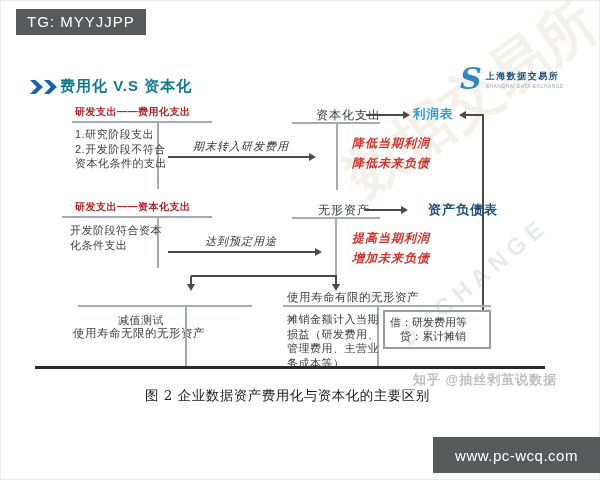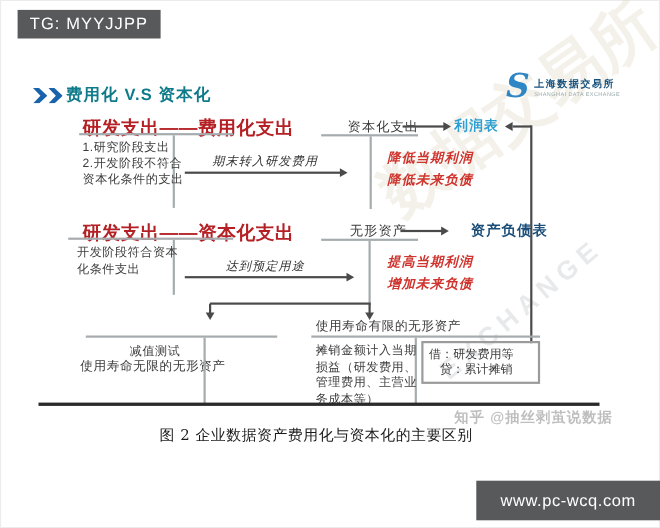--- a/index.html
+++ b/index.html
@@ -26,21 +26,21 @@
   .logo-cn { font-size:9px; font-weight:bold; color:#16507c; letter-spacing:1.5px; }
   .logo-en { font-size:5px; color:#9aa; letter-spacing:0.4px; }
 
   
   .gline { background:#a6abae; }
   .aline { background:#4a4a4a; }
   .ah-r { width:0; height:0; border-top:4px solid transparent; border-bottom:4px solid transparent; border-left:7px solid #4a4a4a; }
   .ah-l { width:0; height:0; border-top:4px solid transparent; border-bottom:4px solid transparent; border-right:7px solid #4a4a4a; }
   .ah-d { width:0; height:0; border-left:4px solid transparent; border-right:4px solid transparent; border-top:7px solid #4a4a4a; }
 
-  .red-head { font-size:17px; font-weight:bold; color:#b52025; letter-spacing:0.5px; }
+  .red-head { font-size:10px; font-weight:bold; color:#b52025; letter-spacing:0.5px; }
   .acct-label { font-size:12px; color:#3a3a3a; letter-spacing:1px; }
   .cell-text { font-size:11px; color:#3c3c3c; line-height:1.32; white-space:pre-line; letter-spacing:0.5px; }
   .arrow-label { font-size:11px; color:#333; font-style:italic; font-family:"DejaVu Serif", serif; letter-spacing:1px; }
   .impact { font-size:12px; color:#cf352e; font-style:italic; font-weight:bold; line-height:1.65;
             white-space:pre-line; font-family:"DejaVu Serif", serif; letter-spacing:1px; }
   .stmt-income { font-size:12.5px; font-weight:bold; color:#2e9fd0; letter-spacing:1px; }
   .stmt-balance { font-size:13px; font-weight:bold; color:#1b4f7a; letter-spacing:1px;margin-left:17px; }
 
   .entry-box { left:383px; top:310px; width:108px; height:39px; border:2px solid #9b9b9b;
                padding:3px 5px; font-size:11px; color:#3c3c3c; line-height:1.3; }

